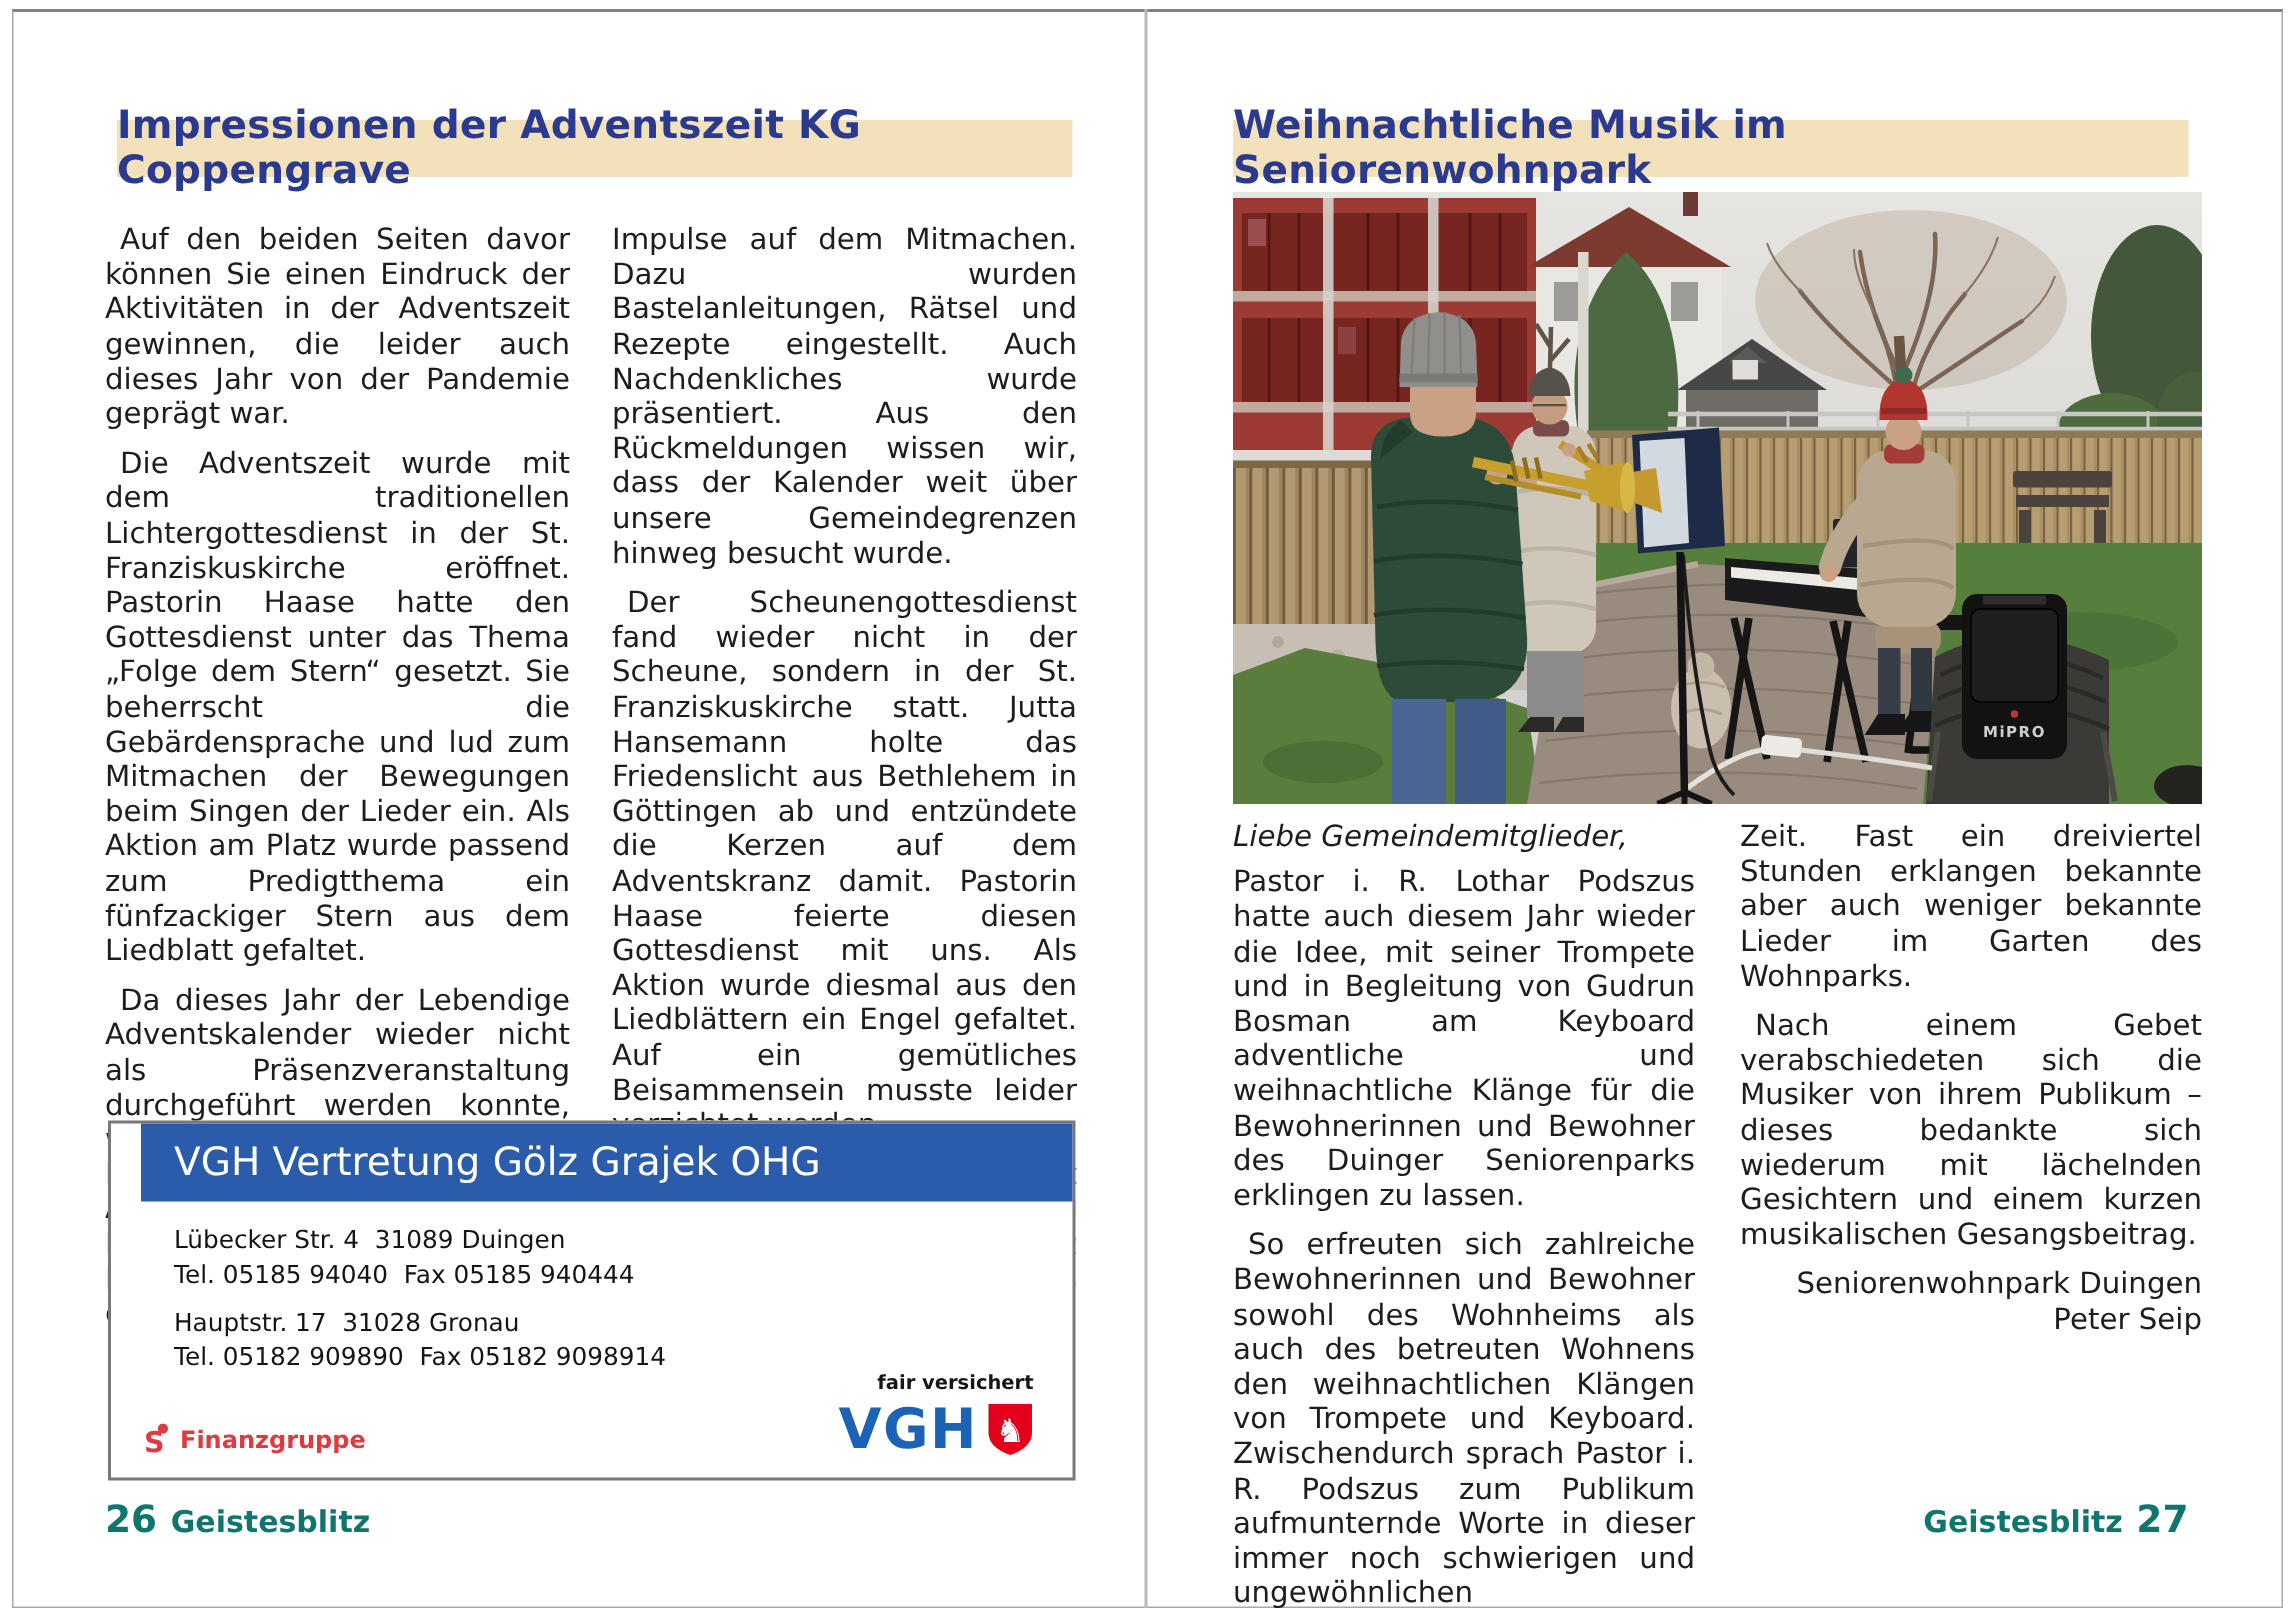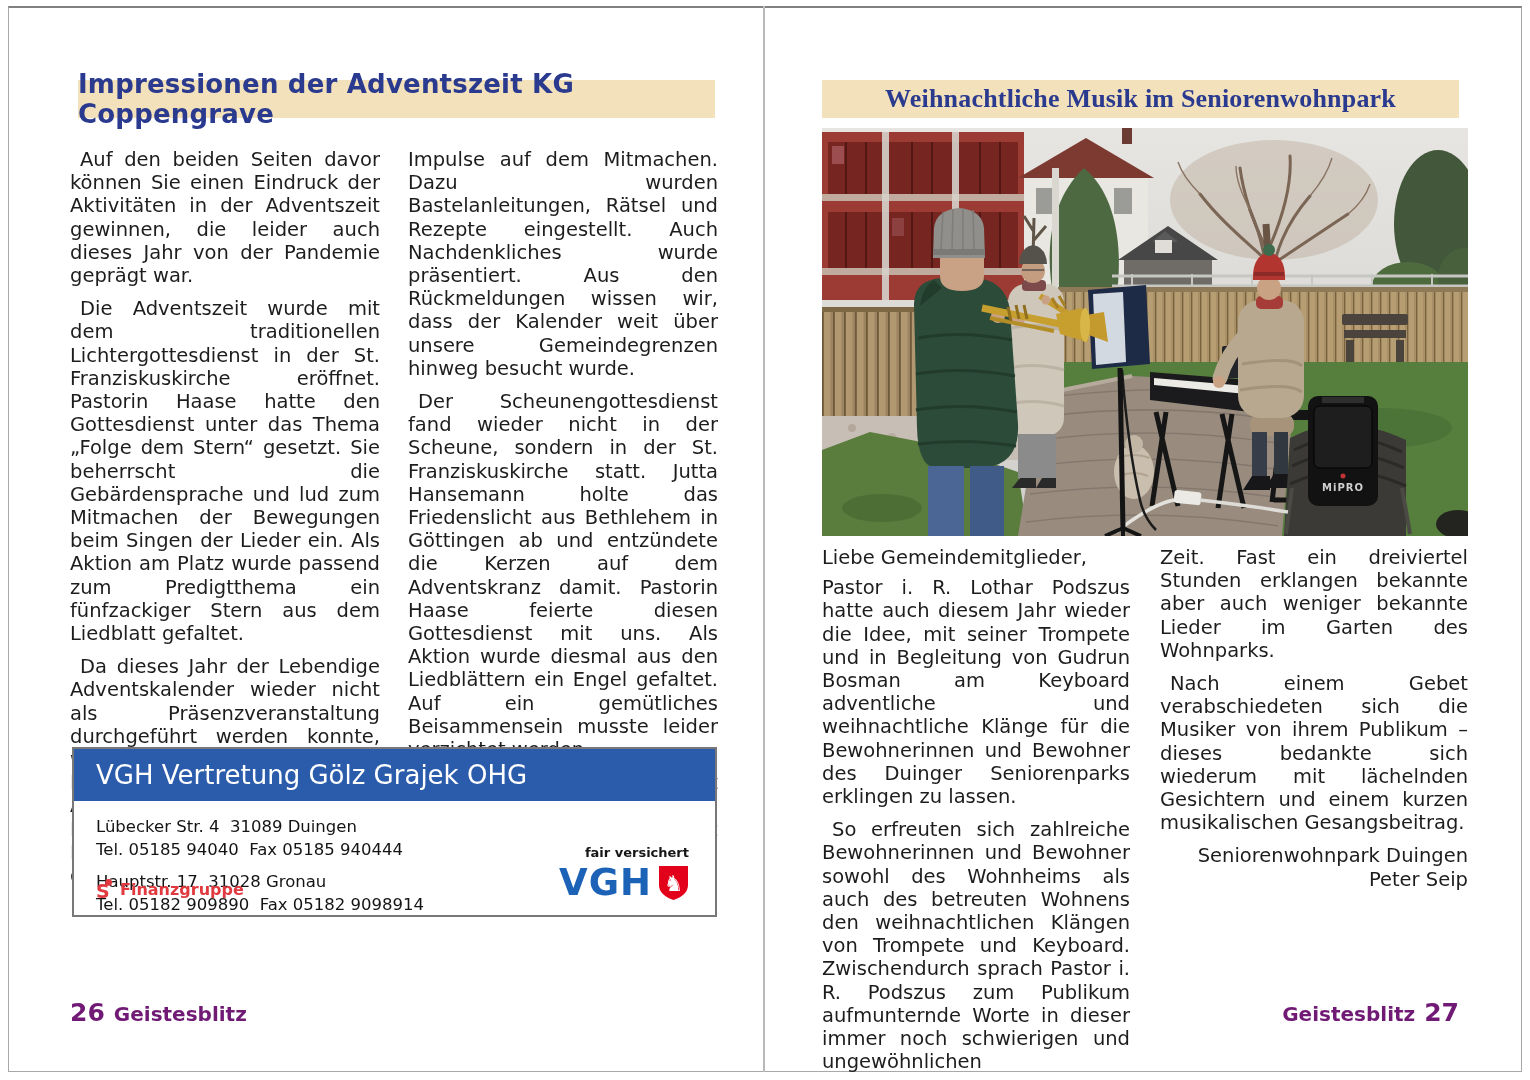--- a/index.html
+++ b/index.html
@@ -19,69 +19,69 @@
     position: absolute; left: 763px; top: 6px; width: 2px; height: 1066px;
     background: #b9b9b9;
   }
   .headline-bar {
     position: absolute; top: 80px; height: 38px;
     background: #f3e1bb;
     display: flex; align-items: center; justify-content: center;
     color: #2a3a8e; font-weight: bold; font-size: 26px; letter-spacing: .2px;
   }
   .hl-left  { left: 78px;  width: 637px; }
-  .hl-right { left: 822px; width: 637px; font-family: Liberation Serif, serif; }
+  .hl-right { left: 822px; width: 637px; }
 
   .cols { position: absolute; display: flex; }
   .cols-left  { left: 70px;  top: 148px; width: 648px; gap: 28px; }
   .cols-right { left: 822px; top: 546px; width: 646px; gap: 30px; }
   .col { width: 310px; }
   .cols-right .col { width: 308px; }
 
   .col p {
     font-size: 19.5px; line-height: 23.2px;
     text-align: justify; text-justify: inter-word;
     hyphens: auto; -webkit-hyphens: auto; overflow-wrap: break-word;
     margin-bottom: 10px; color: #1d1d1d;
   }
   .col p.indent { text-indent: 10px; }
-  .col p.tight  { margin-bottom: 7px; }
+  .col p.tight  { margin-bottom: 7px; font-style: italic; }
   .col p.rel    { position: relative; }
   .byline { position: absolute; right: 0; bottom: 0; font-size: 19.5px; }
   .sig { text-align: right; font-size: 19.5px; line-height: 23.2px; }
 
   .photo {
     position: absolute; left: 822px; top: 128px; width: 646px; height: 408px;
     overflow: hidden; background: #d9d8d4;
   }
   .photo svg { display: block; }
 
   .ad {
-    position: absolute; left: 72px; top: 747px; width: 645px; height: 170px;
-    border: 2px solid #787878; background: #fff;
+    position: absolute; left: 72px; top: 747px; width: 645px; height: 240px;
+    border: 2px solid #787878; background: #fff; padding-left: 20px;
   }
   .ad-header {
     height: 52px; background: #2b5cab; color: #ffffff;
     display: flex; align-items: center; padding-left: 22px;
     font-size: 26px; font-weight: 400;
   }
   .ad-body { padding: 14px 22px 0; }
   .ad-group { margin-bottom: 9px; }
   .ad-line { font-size: 16.5px; line-height: 23px; color: #141414; white-space: pre-wrap; }
   .sparkasse {
     position: absolute; left: 22px; bottom: 15px;
     display: flex; align-items: center; gap: 7px;
     color: #e03a40; font-weight: bold; font-size: 16px;
   }
   .vgh-logo-block { position: absolute; right: 26px; bottom: 12px; text-align: right; }
   .vgh-tagline { font-size: 13px; font-weight: bold; color: #161616; line-height: 20px; }
   .vgh-row { display: flex; align-items: center; gap: 6px; margin-left: 38px; }
   .vgh-word { font-size: 37px; font-weight: bold; color: #1c62b7; letter-spacing: 1px; line-height: 40px; }
 
-  .footer { position: absolute; top: 998px; color: #701a75; font-weight: bold; white-space: nowrap; }
+  .footer { position: absolute; top: 998px; color: #0f766e; font-weight: bold; white-space: nowrap; }
   .footer-left  { left: 70px; }
   .footer-right { right: 71px; text-align: right; }
   .pg-num { font-size: 25px; }
   .pg-mag { font-size: 20px; }
   .footer-left  .pg-mag { margin-left: 9px; }
   .footer-right .pg-mag { margin-right: 9px; }
 </style>
 </head>
 <body>
 

